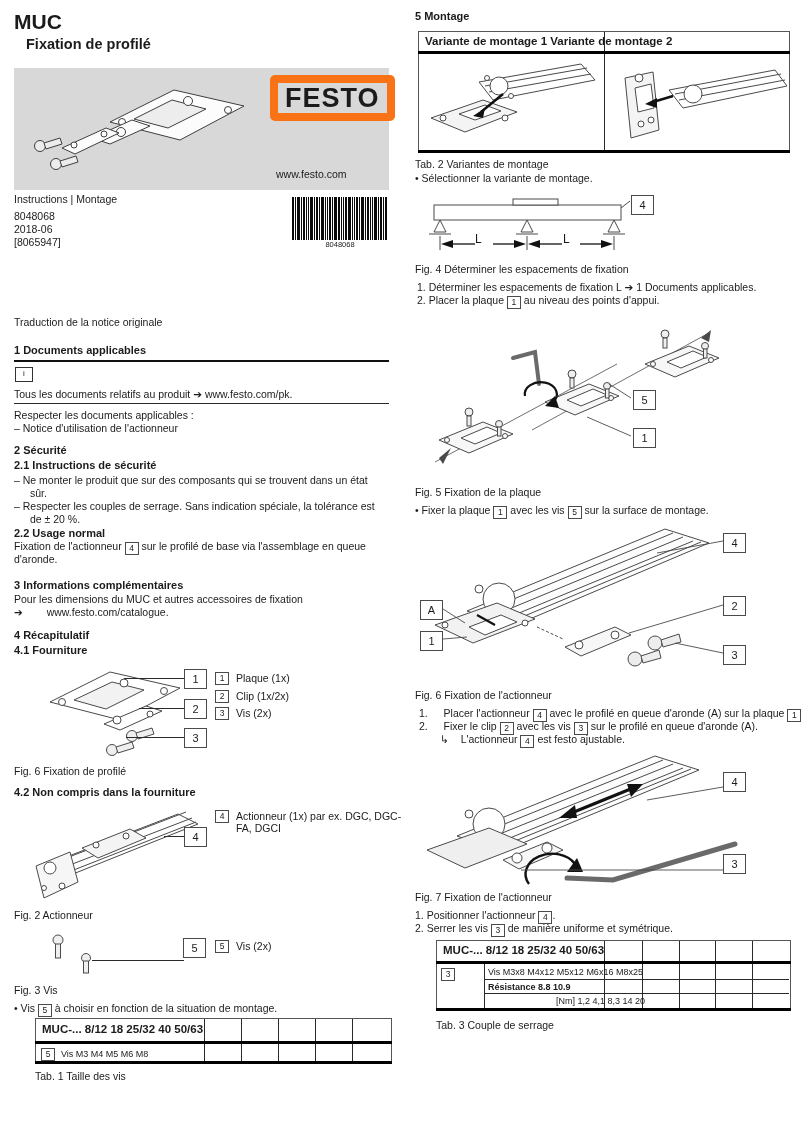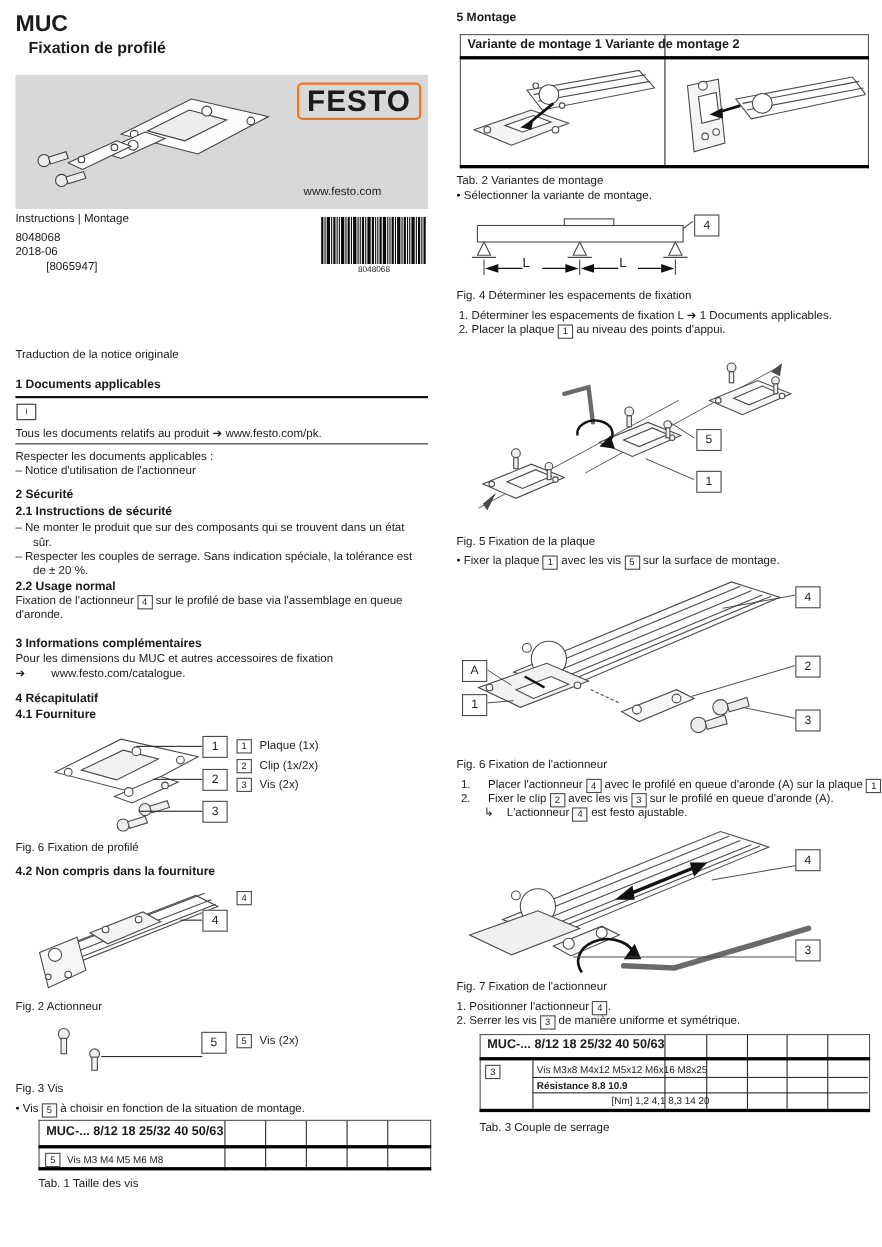--- a/index.html
+++ b/index.html
@@ -13,21 +13,21 @@
   .cap{font-size:10.5px;white-space:nowrap;}
   .rule{position:absolute;background:#111;}
   .refbox{display:inline-block;border:1px solid #4a4a4a;background:#fff;font-size:8.5px;
           line-height:11px;min-width:8px;padding:0 2px;text-align:center;vertical-align:-1px;}
   .callout{position:absolute;width:21px;height:18px;border:1px solid #4a4a4a;background:#fff;
            display:flex;align-items:center;justify-content:center;font-size:11px;z-index:3;}
   .vline{position:absolute;width:1px;background:#2a2a2a;}
   .hline{position:absolute;height:1px;background:#2a2a2a;}
   .thick{position:absolute;height:3px;background:#000;}
   .graybox{position:absolute;background:#d8d8d8;}
-  .logo{position:absolute;border:2px solid #f97316;border-radius:5px;padding:0px 7px;
+  .logo{position:absolute;border:8px solid #f97316;border-radius:5px;padding:0px 7px;
         font-size:27px;font-weight:bold;letter-spacing:1px;line-height:30px;background:transparent;}
   .addr{font-size:10.5px;line-height:12.5px;white-space:nowrap;}
   .legend-row{position:absolute;display:flex;gap:7px;align-items:flex-start;font-size:10.5px;white-space:nowrap;}
   .tabhead{font-size:11.5px;font-weight:bold;white-space:nowrap;}
   .tabcell{font-size:9px;white-space:nowrap;}
   svg{display:block;}
   .lineart{stroke:#4a4a4a;fill:#fff;stroke-width:1;}
 </style>
 </head>
 <body>
@@ -56,21 +56,21 @@
       </g>
     </g>
   </svg>
   <div class="logo" style="left:256px;top:7px;">FESTO</div>
   <div class="abs addr" style="left:262px;top:100px;">www.festo.com</div>
 </div>
 
 <div class="abs t" style="left:14px;top:193px;">Instructions | Montage</div>
 <div class="abs t" style="left:14px;top:210px;">8048068</div>
 <div class="abs t" style="left:14px;top:223px;">2018-06</div>
-<div class="abs t" style="left:14px;top:236px;margin-left:28px;">[8065947]</div>
+<div class="abs t" style="left:14px;top:236px;">[8065947]</div>
 
 <div class="abs" style="left:290px;top:197px;width:100px;height:55px;">
   <svg width="100" height="43" viewBox="0 0 100 43">
     <g fill="#0a0a0a">
       <rect x="2" y="0" width="2" height="43"></rect>
         <rect x="5" y="0" width="1" height="43"></rect>
         <rect x="7" y="0" width="3" height="43"></rect>
       <rect x="11" y="0" width="1" height="43"></rect>
         <rect x="13" y="0" width="2" height="43"></rect>
         <rect x="16" y="0" width="1" height="43"></rect>
@@ -203,20 +203,24 @@
       <polygon points="10,64 44,50 52,80 18,96" fill="#f6f6f6"></polygon>
       <circle cx="24" cy="66" r="6"></circle>
         <circle cx="36" cy="84" r="3"></circle>
         <circle cx="18" cy="86" r="2.5"></circle>
     </g>
   </svg>
   <div class="hline" style="left:150px;top:36px;width:20px;"></div>
   <div class="callout" style="left:170px;top:27px;">4</div>
   <div class="legend-row" style="left:201px;top:10px;">
     <span class="refbox">4</span>
+    <span>
+      <span style="display:block;">Actionneur (1x) par ex. DGC, DGC-</span>
+      <span style="display:block;">FA, DGCI</span>
+    </span>
   </div>
 </div>
 <div class="abs cap" style="left:14px;top:909px;">Fig. 2 Actionneur</div>
 
 <div class="abs" style="left:14px;top:928px;width:375px;height:52px;">
   <svg class="abs" style="left:30px;top:4px;" width="80" height="48" viewBox="0 0 80 48">
     <g class="lineart">
       <g fill="#efefef">
         <circle cx="14" cy="8" r="5"></circle>
           <rect x="11.5" y="12" width="5" height="14"></rect>

